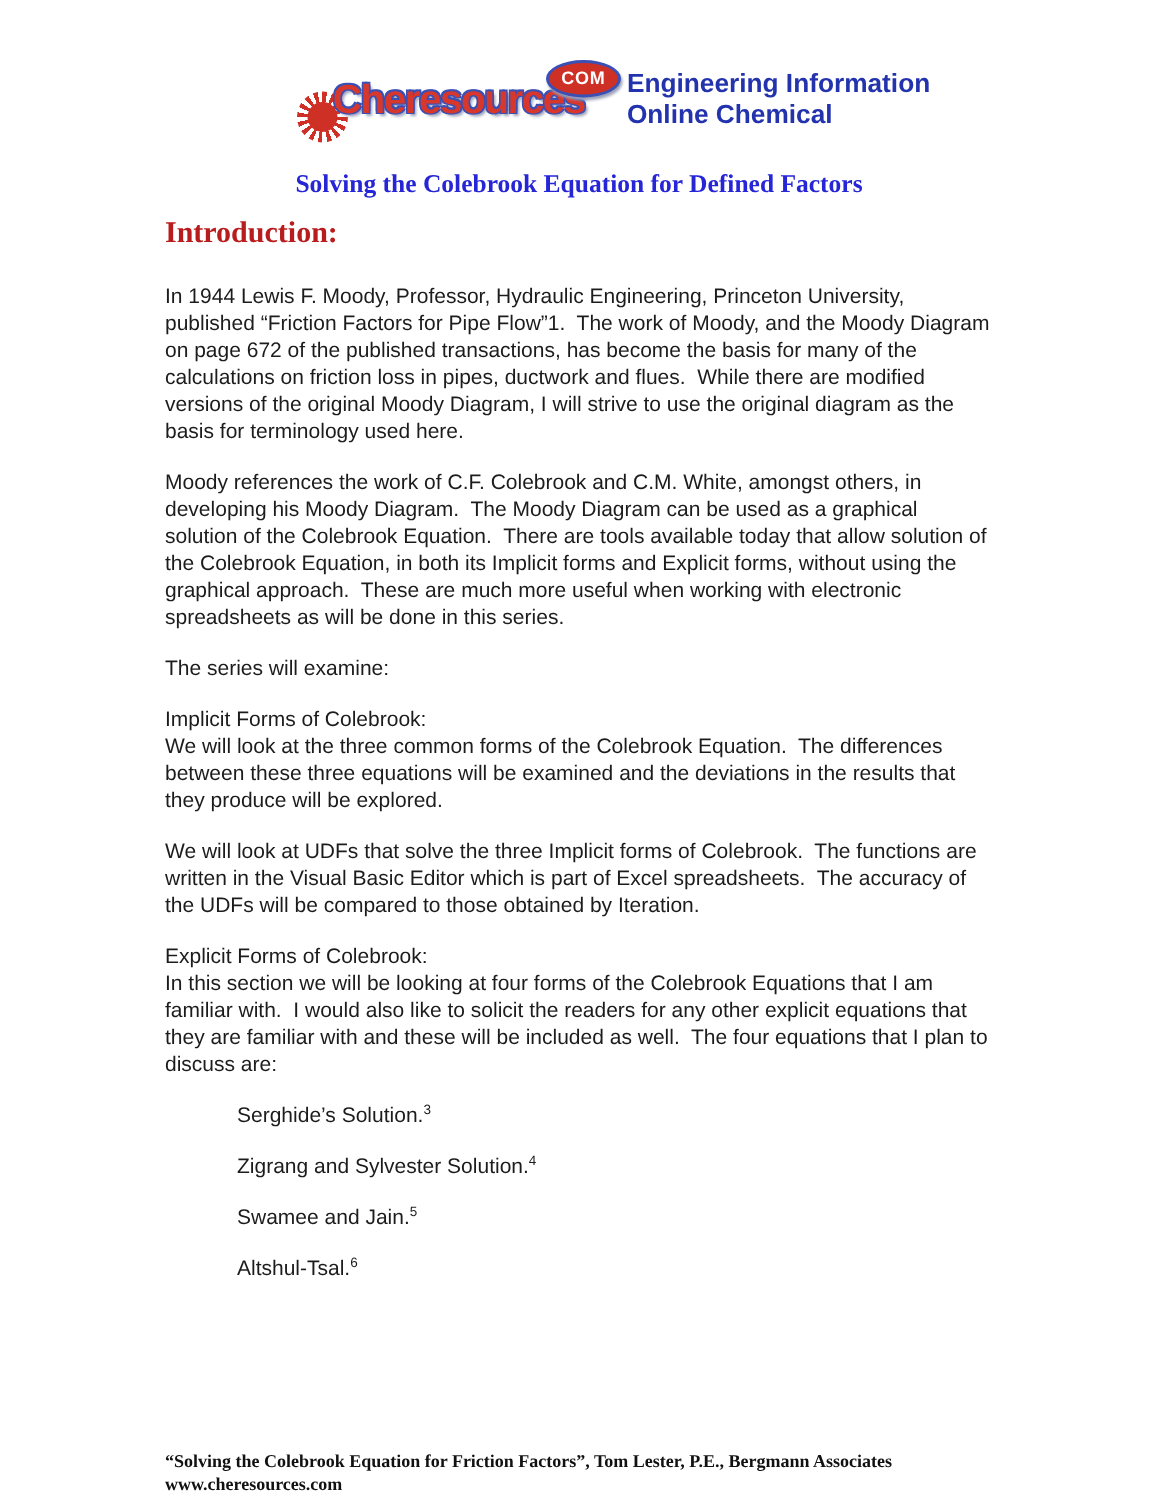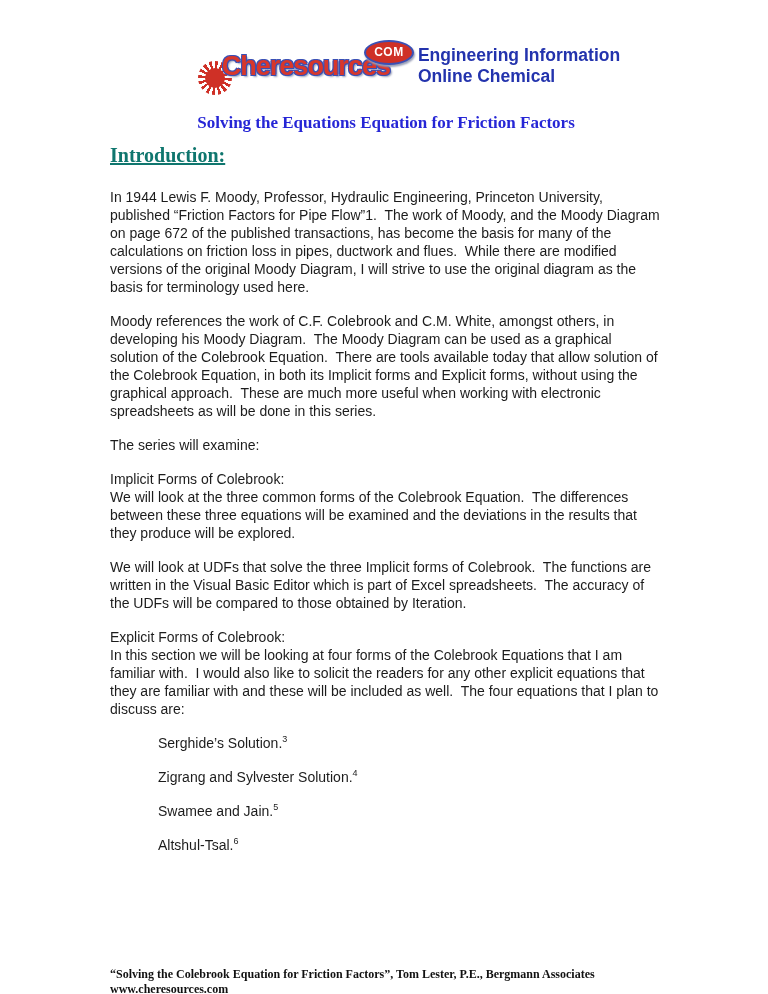--- a/index.html
+++ b/index.html
@@ -97,22 +97,21 @@
     font-size: 17px;
     line-height: 22px;
     color: #2626d6;
   }
   .intro-heading {
     margin: 8px 0 0 0;
     font-family: "Liberation Serif", "DejaVu Serif", serif;
     font-weight: bold;
     font-size: 20px;
     line-height: 26px;
-    color: #0f766e;
-    text-decoration: underline;
+    color: #b91c1c;
   }
 
   
   .doc-body { margin-top: 20px; font-size: 14px; line-height: 18px; }
   .para { margin: 0 0 16px 0; }
   .para, .para span { white-space: pre-wrap; }
   .block-line { display: block; }
   .eq-list { margin: 0; }
   .eq-item { padding-left: 48px; line-height: 18px; margin-top: 16px; }
   .eq-item sup { font-size: 9px; line-height: 0; }
@@ -136,21 +135,21 @@
 <div class="page">
 
   <header class="logo-row">
     <div class="logo-mark"><span class="star"></span><span class="brand">Cheresources</span><span class="badge">COM</span></div>
     <div class="tagline">
       <div>Engineering Information</div>
       <div>Online Chemical</div>
     </div>
   </header>
 
-  <h1 class="doc-title">Solving the Equations Equation for Friction Factors</h1>
+  <h1 class="doc-title">Solving the Colebrook Equation for Defined Factors</h1>
 
   <h2 class="intro-heading">Introduction:</h2>
 
   <div class="doc-body">
     <p class="para">In 1944 Lewis F. Moody, Professor, Hydraulic Engineering, Princeton University, published “Friction Factors for Pipe Flow”1.  The work of Moody, and the Moody Diagram on page 672 of the published transactions, has become the basis for many of the calculations on friction loss in pipes, ductwork and flues.  While there are modified versions of the original Moody Diagram, I will strive to use the original diagram as the basis for terminology used here.</p>
     <p class="para">Moody references the work of C.F. Colebrook and C.M. White, amongst others, in developing his Moody Diagram.  The Moody Diagram can be used as a graphical solution of the Colebrook Equation.  There are tools available today that allow solution of the Colebrook Equation, in both its Implicit forms and Explicit forms, without using the graphical approach.  These are much more useful when working with electronic spreadsheets as will be done in this series.</p>
     <p class="para">The series will examine:</p>
     <p class="para"><span class="block-line">Implicit Forms of Colebrook:</span><span>We will look at the three common forms of the Colebrook Equation.  The differences between these three equations will be examined and the deviations in the results that they produce will be explored.</span></p>
     <p class="para"><span>We will look at UDFs that solve the three Implicit forms of Colebrook.  The functions are written in the Visual Basic Editor which is part of Excel spreadsheets.  The accuracy of the UDFs will be compared to those obtained by Iteration.</span></p>
     <p class="para" style="margin-bottom:0"><span class="block-line">Explicit Forms of Colebrook:</span><span>In this section we will be looking at four forms of the Colebrook Equations that I am familiar with.  I would also like to solicit the readers for any other explicit equations that they are familiar with and these will be included as well.  The four equations that I plan to discuss are:</span></p>

